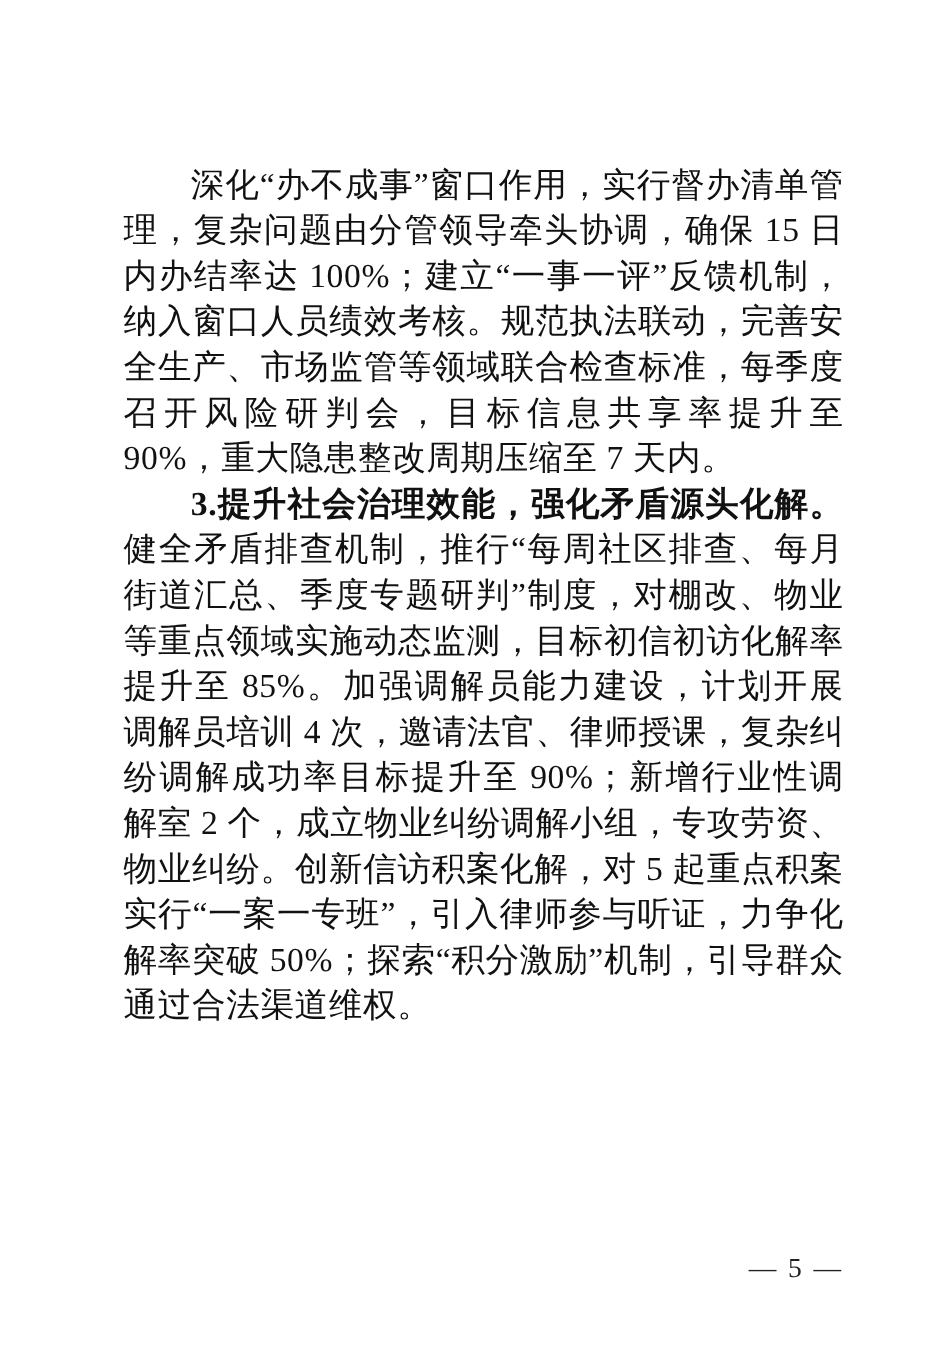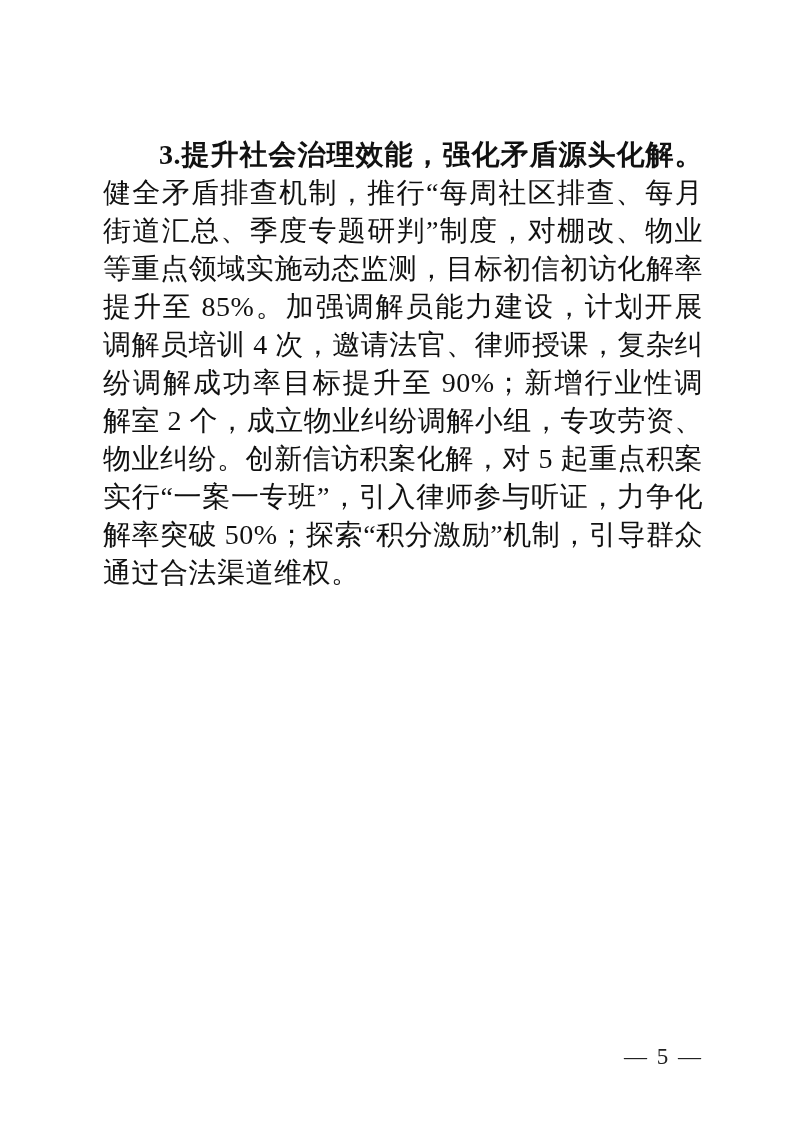--- a/index.html
+++ b/index.html
@@ -43,16 +43,17 @@
     color: #222222;
     letter-spacing: 2px;
     white-space: nowrap;
   }
 </style>
 </head>
 <body>
 
 <div class="page">
   <div class="content">
+    <p><span>深化“办不成事”窗口作用，实行督办清单管理，复杂问题由分管领导牵头协调，确保 15 日内办结率达 100%；建立“一事一评”反馈机制，纳入窗口人员绩效考核。规范执法联动，完善安全生产、市场监管等领域联合检查标准，每季度召开风险研判会，目标信息共享率提升至 90%，重大隐患整改周期压缩至 7 天内。</span></p>
     <p><span class="para-lead">3.提升社会治理效能，强化矛盾源头化解。</span><span>健全矛盾排查机制，推行“每周社区排查、每月街道汇总、季度专题研判”制度，对棚改、物业等重点领域实施动态监测，目标初信初访化解率提升至 85%。加强调解员能力建设，计划开展调解员培训 4 次，邀请法官、律师授课，复杂纠纷调解成功率目标提升至 90%；新增行业性调解室 2 个，成立物业纠纷调解小组，专攻劳资、物业纠纷。创新信访积案化解，对 5 起重点积案实行“一案一专班”，引入律师参与听证，力争化解率突破 50%；探索“积分激励”机制，引导群众通过合法渠道维权。</span></p>
   </div>
   <div class="page-number">— 5 —</div>
 </div>
 
 </body></html>

